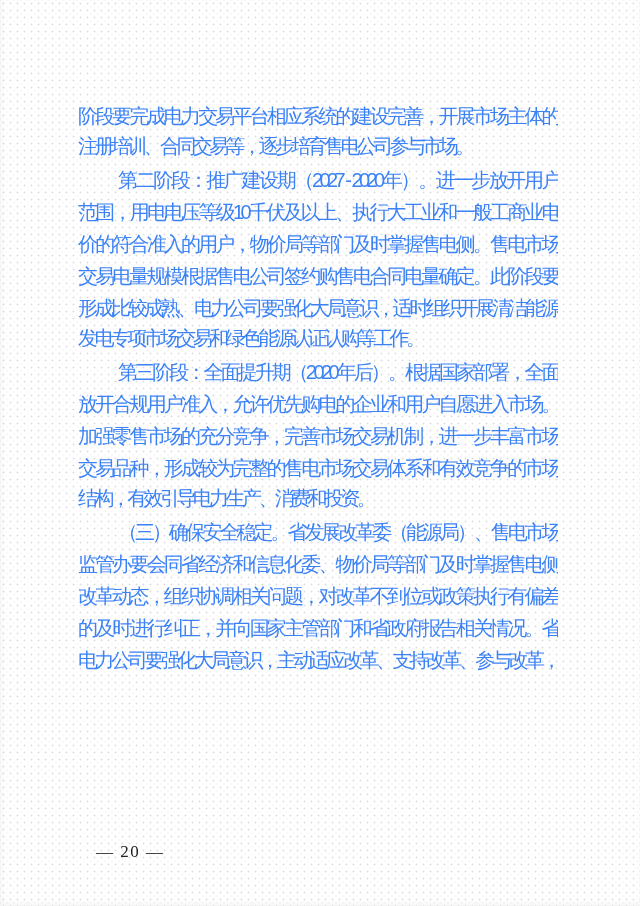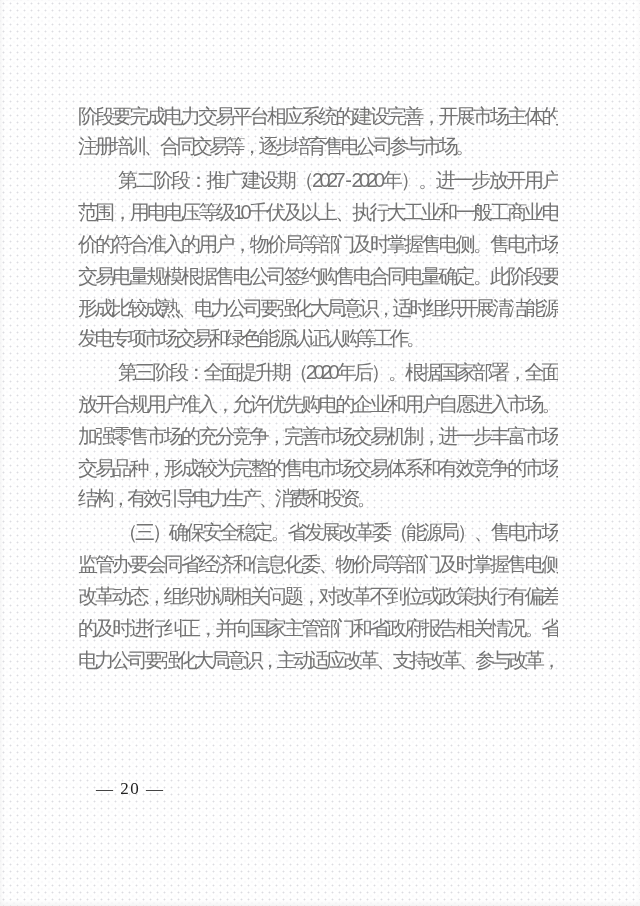--- a/index.html
+++ b/index.html
@@ -29,21 +29,21 @@
       radial-gradient(rgba(150,150,165,0.14) 0.6px, rgba(0,0,0,0) 1.1px);
     background-size: 7px 7px, 7px 7px;
     background-position: 0 0, 3.5px 3.5px;
     pointer-events: none;
   }
   .text-block {
     position: absolute;
     left: 78px;
     top: 100px;
     width: 480px;
-    color: #737373;
+    color: #3b82f6;
     font-size: 20px;
     letter-spacing: -3.6px;
     font-weight: 500;
   }
   .tl {
     height: 32px;
     line-height: 32px;
     overflow: hidden;
     text-align: justify;
     text-align-last: justify;
@@ -52,21 +52,21 @@
     text-align: left;
     text-align-last: left;
     font-family: Liberation Mono, monospace;
   }
   .tl.indent {
     text-indent: 40px;
   }
   .page-number {
     position: absolute;
     left: 96px;
-    top: 780px;
+    top: 843px;
     color: #222222;
     font-family: "Liberation Serif", serif;
     font-size: 17px;
     line-height: 18px;
     letter-spacing: 1.5px;
     white-space: pre;
   }
 </style>
 </head>
 <body>

